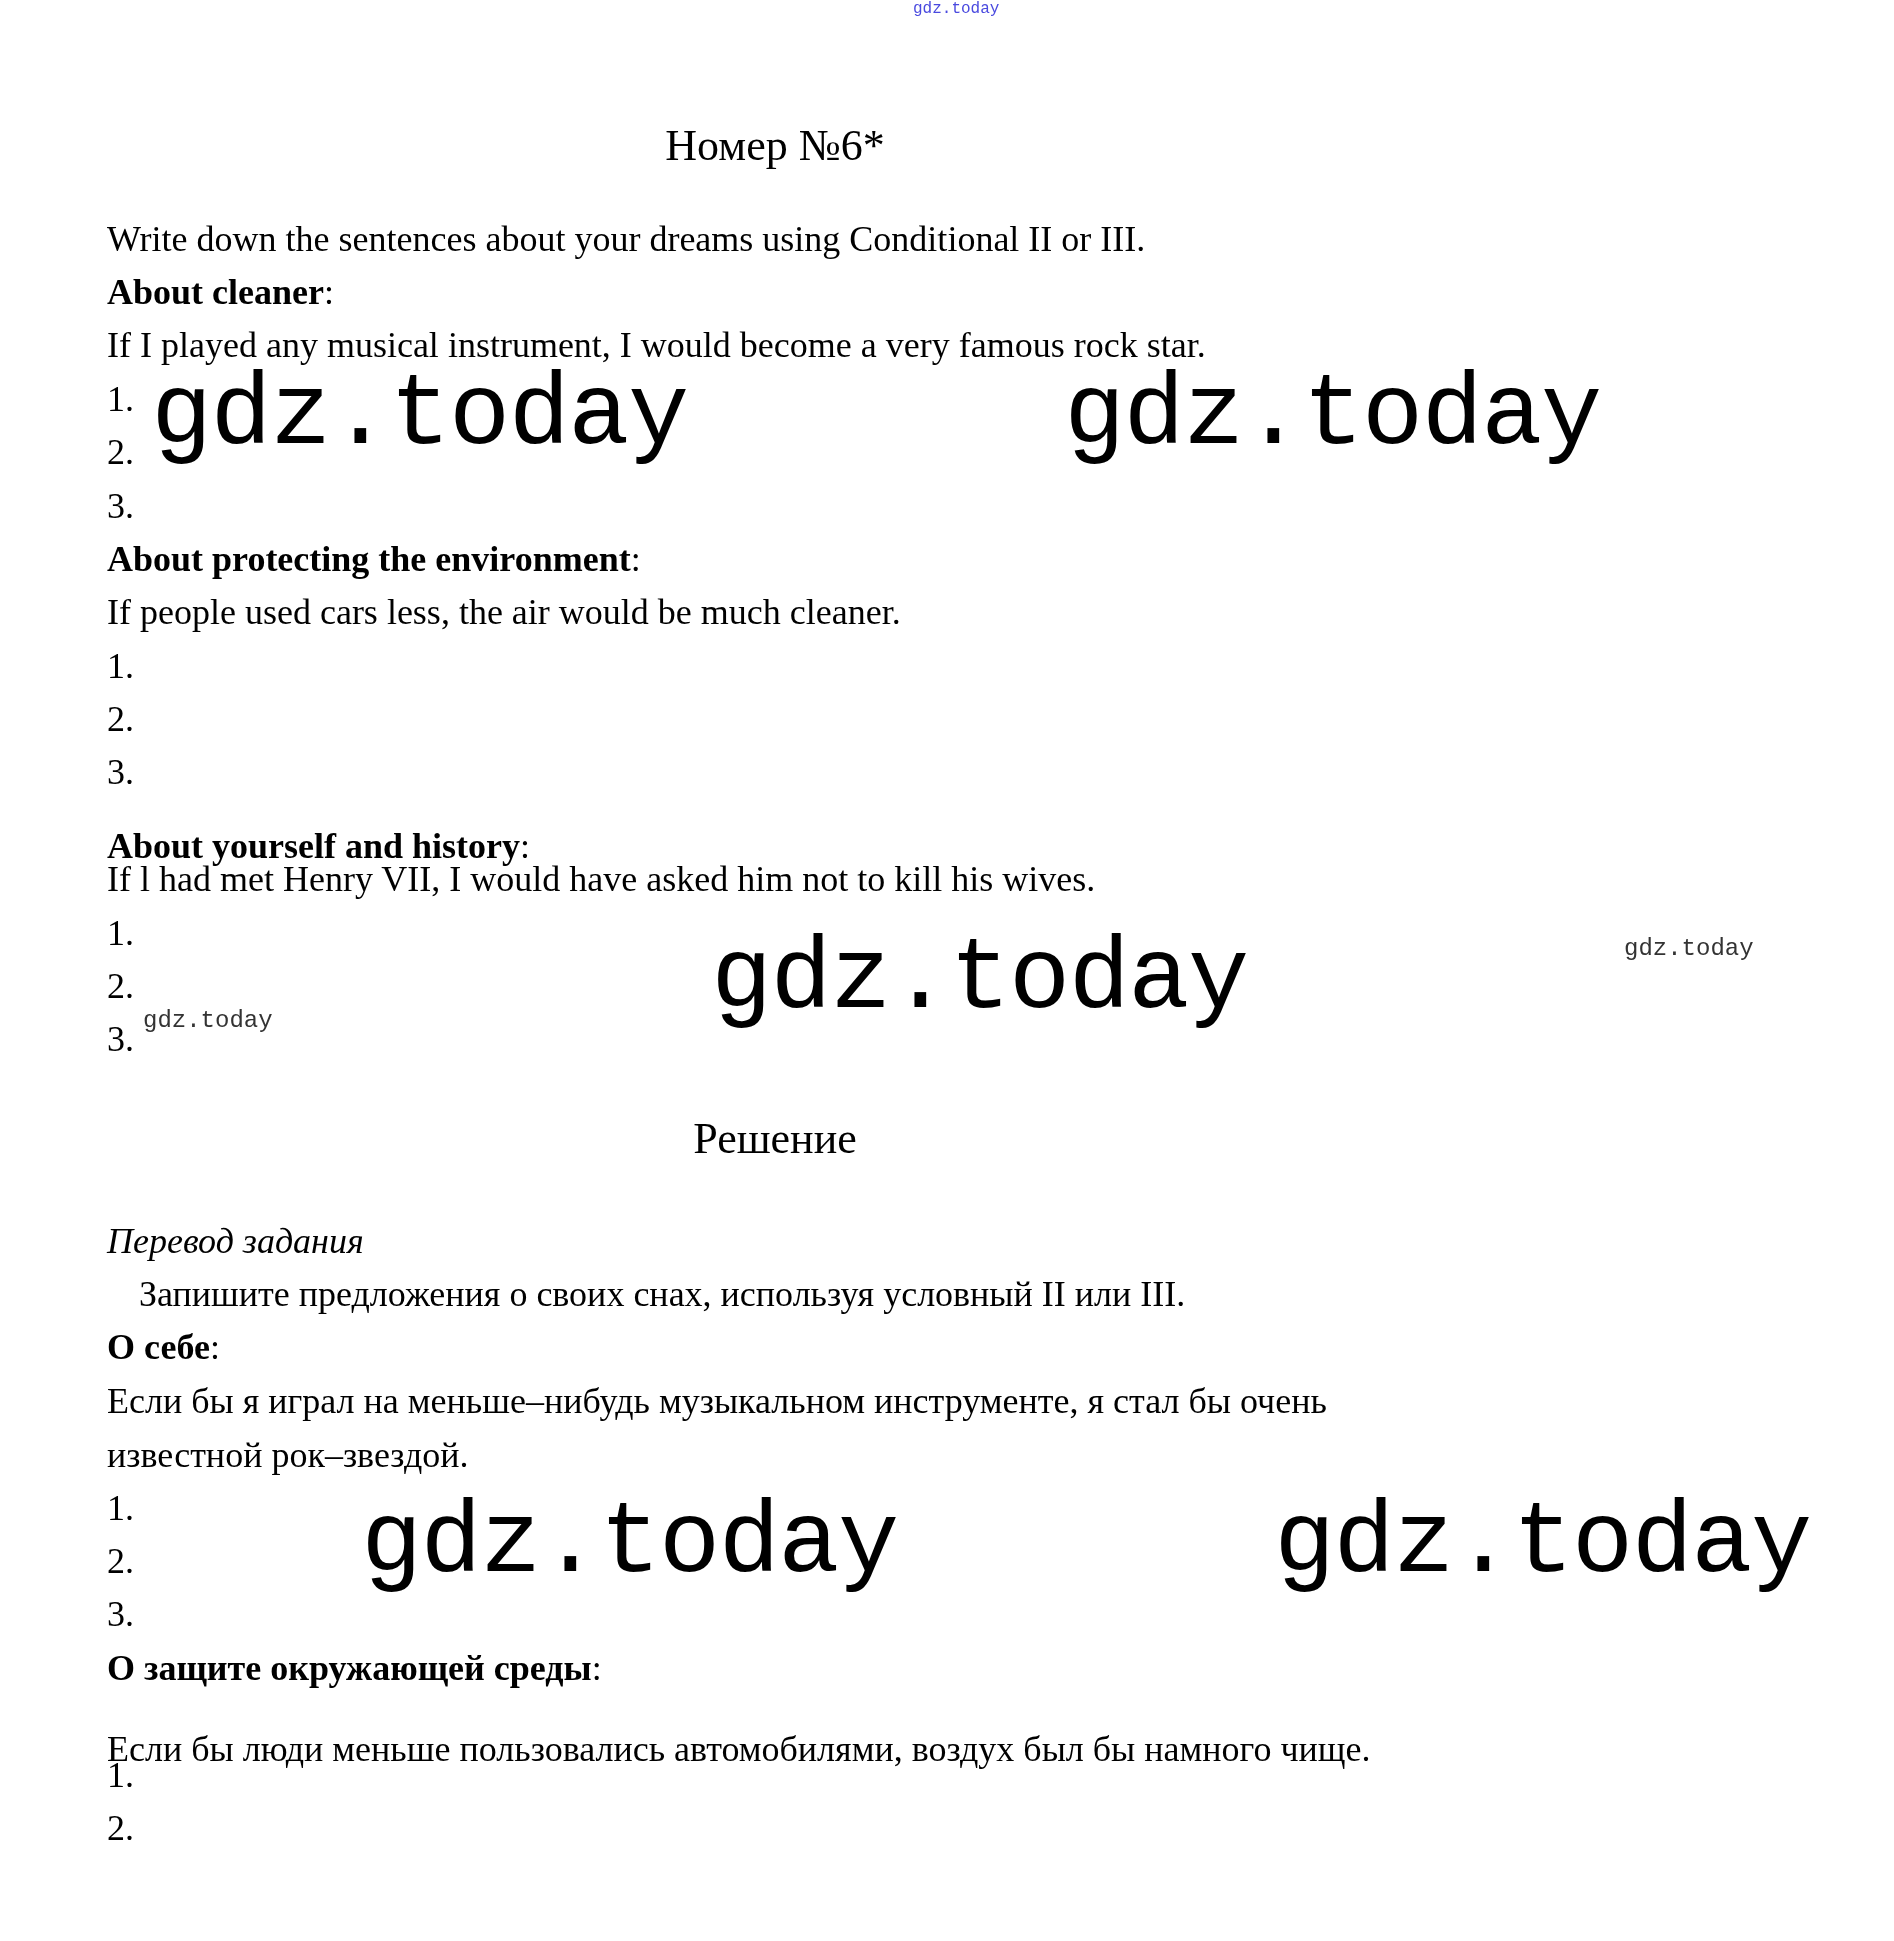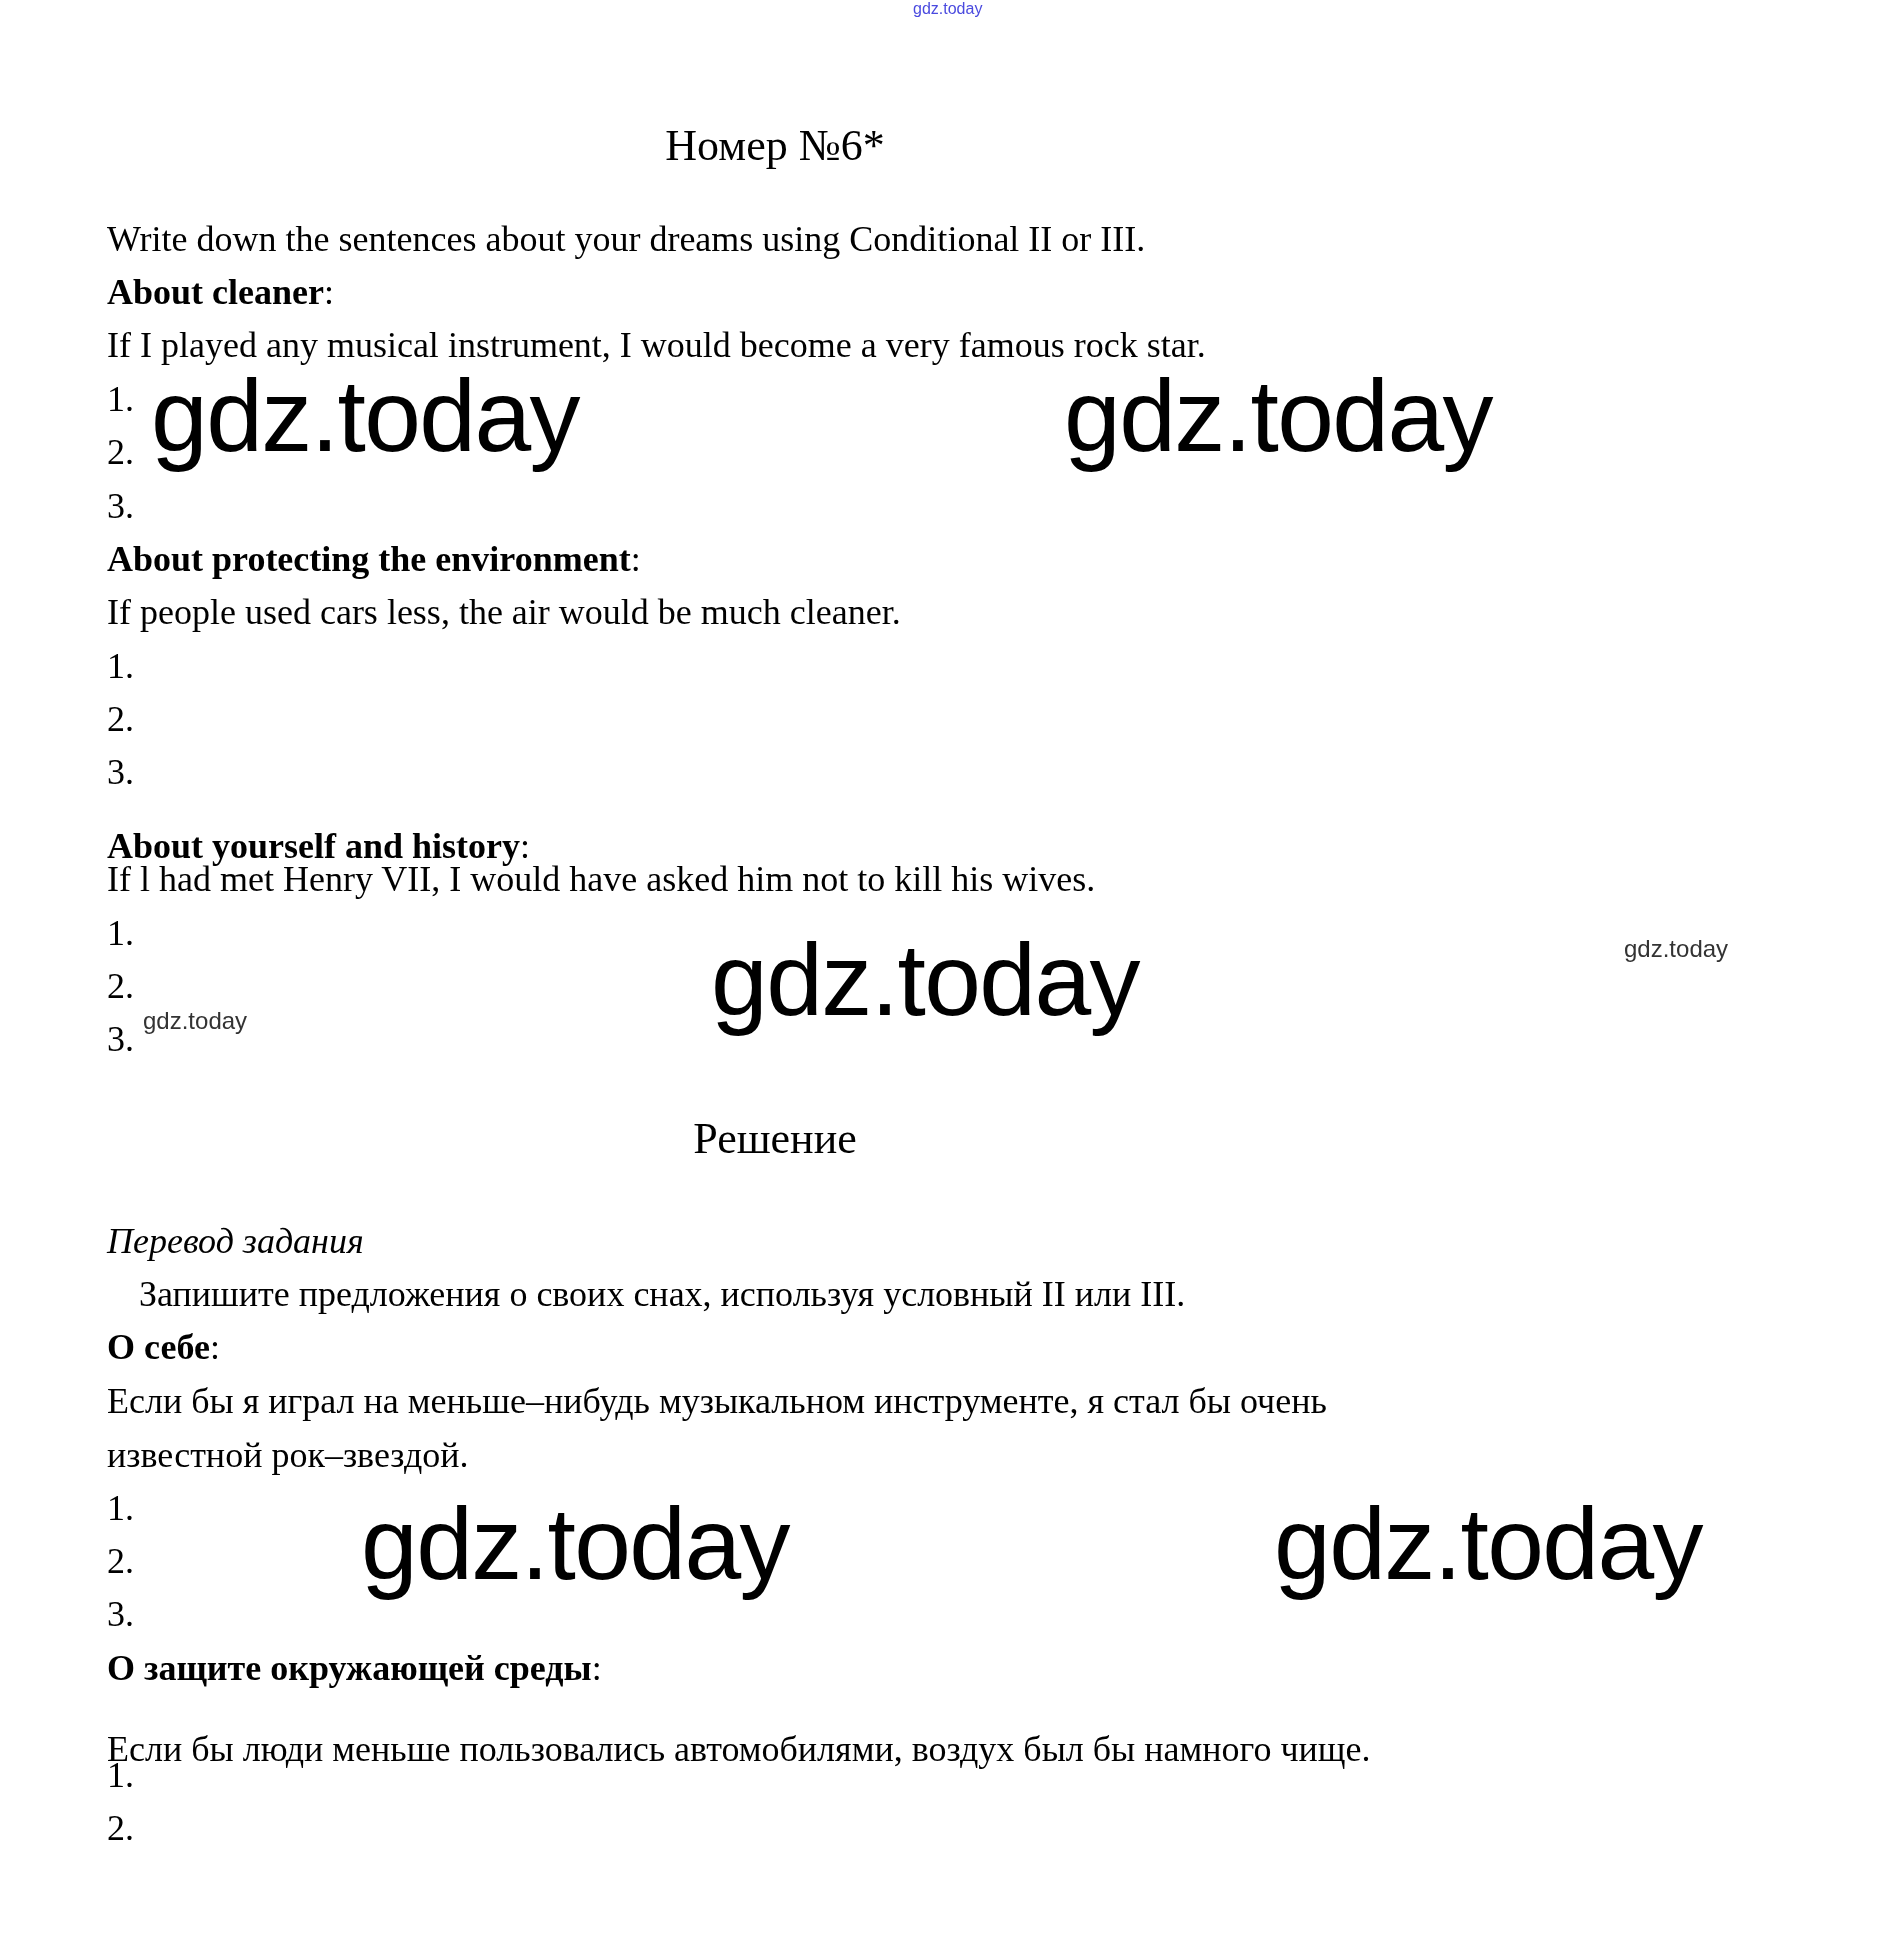--- a/index.html
+++ b/index.html
@@ -3,21 +3,21 @@
   <meta charset="utf-8">
   <style>
     html, body { margin: 0; padding: 0; background: #ffffff; }
     body { width: 1895px; height: 1942px; position: relative; overflow: hidden;
            font-family: "Liberation Serif", "DejaVu Serif", serif; color: #000; }
     .abs { position: absolute; white-space: nowrap; }
     .line { position: absolute; left: 107px; font-size: 36px; line-height: 53px; white-space: nowrap; }
     .center { position: absolute; left: 0; width: 1550px; text-align: center; font-size: 44px; line-height: 53px; }
     .bold { font-weight: bold; }
     .italic-bold { font-weight: normal; font-style: italic; text-align: center; }
-    .wm { position: absolute; font-family: Liberation Sans, sans-serif; color: #000; white-space: nowrap; font-weight: 200; letter-spacing: -1.6px; }
+    .wm { position: absolute; font-family: Liberation Mono, monospace; color: #000; white-space: nowrap; font-weight: 200; letter-spacing: -1.6px; }
     .wm-big { font-size: 102px; line-height: 103px; }
     .wm-small { font-size: 24px; line-height: 27px; color: #333; letter-spacing: 0; }
     .wm-top { font-size: 16px; color: #4a4adf; letter-spacing: 0; }
   </style>
 </head>
 <body>
 
 <div class="abs wm wm-top" style="left:913px; top:0px;">gdz.today</div>
 
 <div class="center" style="top:119px;">Номер №6*</div>

